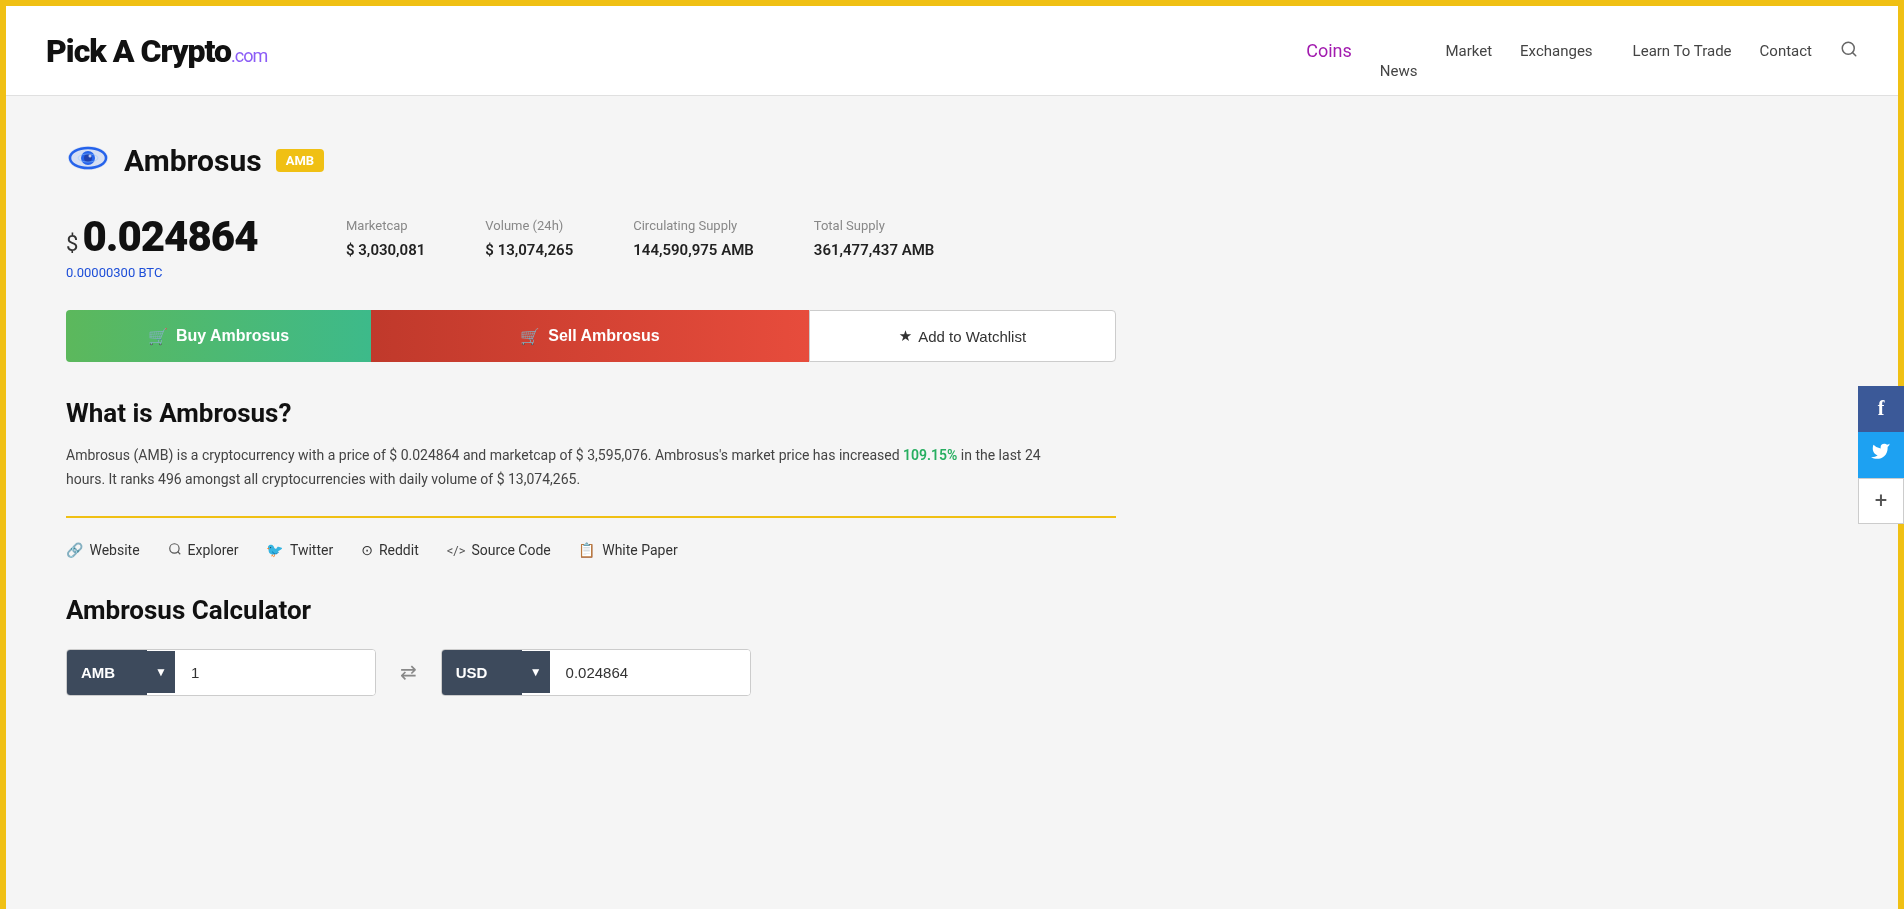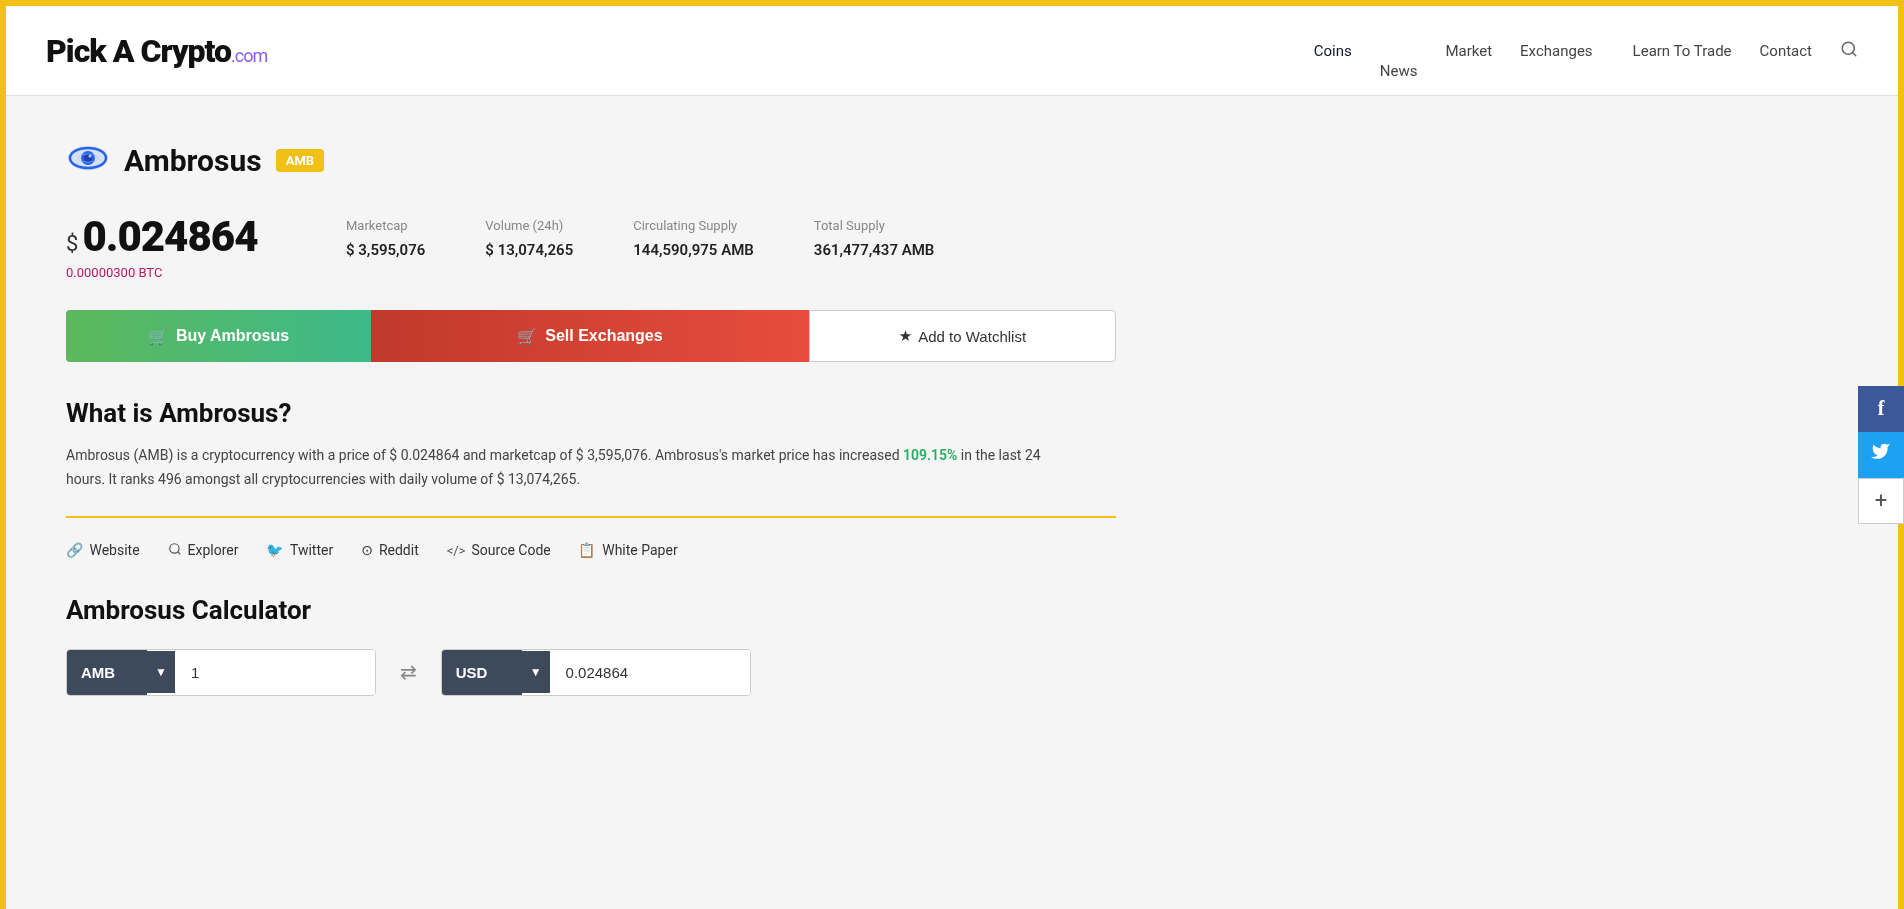--- a/index.html
+++ b/index.html
@@ -74,21 +74,21 @@
       font-weight: 400;
     }
     .price-value {
       font-size: 42px;
       font-weight: 900;
       color: #111;
       letter-spacing: -1px;
     }
     .price-btc {
       font-size: 13px;
-      color: #be185d;
+      color: #1d4ed8;
       margin-top: 4px;
     }
     .stats-group {
       display: flex;
       gap: 60px;
       align-items: flex-start;
       padding-top: 6px;
     }
     .stat-item {}
     .stat-label {
@@ -282,21 +282,21 @@
 </head>
 <body>
 
 <header>
   <div style="cursor:pointer;">
     <span style="font-size:32px;font-weight:900;color:#111;letter-spacing:-1px;">
       <span>Pick A Crypto</span><span style="font-size:18px;font-weight:400;color:#8b5cf6;">.com</span>
     </span>
   </div>
   <nav>
-    <a href="#" style="color:#0f172a;font-size:15px;text-decoration:none;margin-left:31px;">Coins</a>
+    <a href="#" style="color:#a21caf;font-size:18px;text-decoration:none;margin-left:31px;">Coins</a>
     <a href="#" style="color:#444;font-size:15px;text-decoration:none;margin-top:40px;">News</a>
     <a href="#" style="color:#444;font-size:15px;text-decoration:none;">Market</a>
     <a href="#" style="color:#444;font-size:15px;text-decoration:none;text-align:right;">Exchanges</a>
     <a href="#" style="color:#444;font-size:15px;text-decoration:none;padding-left:12px;">Learn To Trade</a>
     <a href="#" style="color:#444;font-size:15px;text-decoration:none;">Contact</a>
     <span style="font-size:18px;color:#666;cursor:pointer;">
       <svg width="18" height="18" viewBox="0 0 24 24" fill="none" stroke="#666" stroke-width="2" stroke-linecap="round" stroke-linejoin="round">
         <circle cx="11" cy="11" r="8"></circle>
         <line x1="21" y1="21" x2="16.65" y2="16.65"></line>
       </svg>
@@ -326,21 +326,21 @@
     <div class="price-main">
       <div class="price-usd">
         <span class="price-dollar">$</span>
         <span class="price-value">0.024864</span>
       </div>
       <div class="price-btc">0.00000300 BTC</div>
     </div>
     <div class="stats-group">
       <div class="stat-item">
         <div class="stat-label">Marketcap</div>
-        <div class="stat-value">$ 3,595,076</div>
+        <div class="stat-value">$ 3,030,081</div>
       </div>
       <div class="stat-item">
         <div class="stat-label">Volume (24h)</div>
         <div class="stat-value">$ 13,074,265</div>
       </div>
       <div class="stat-item">
         <div class="stat-label">Circulating Supply</div>
         <div class="stat-value">144,590,975 AMB</div>
       </div>
       <div class="stat-item">
@@ -350,21 +350,21 @@
     </div>
   </div>
 
   <div class="action-buttons">
     <button class="btn-buy">
       <span>🛒</span>
       <span>Buy Ambrosus</span>
     </button>
     <button class="btn-sell">
       <span>🛒</span>
-      <span>Sell Exchanges</span>
+      <span>Sell Ambrosus</span>
     </button>
     <button class="btn-watchlist">
       <span>★</span>
       <span>Add to Watchlist</span>
     </button>
   </div>
 
   <div class="what-is-section">
     <h2 class="what-is-title">What is Ambrosus?</h2>
     <p class="what-is-desc">

